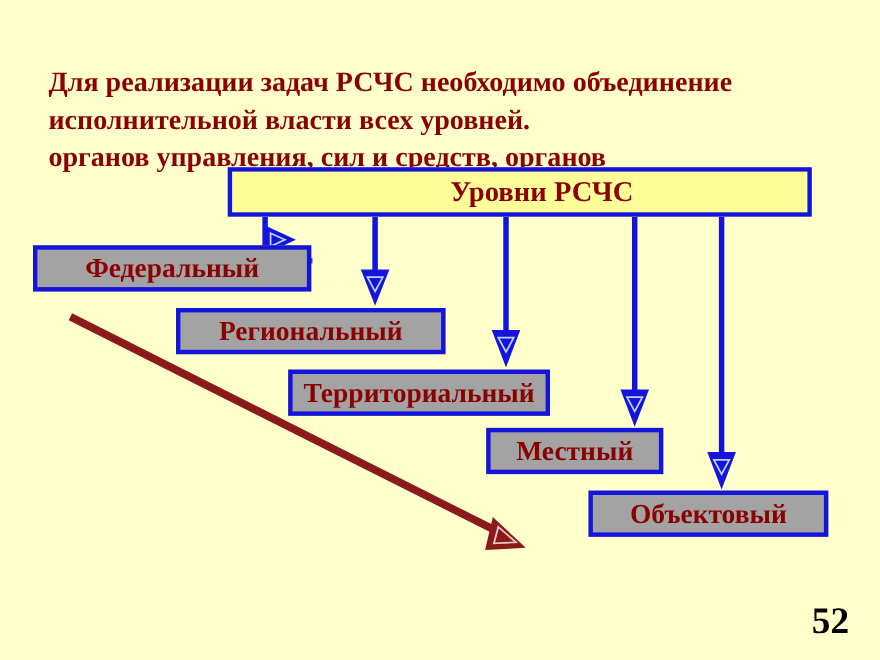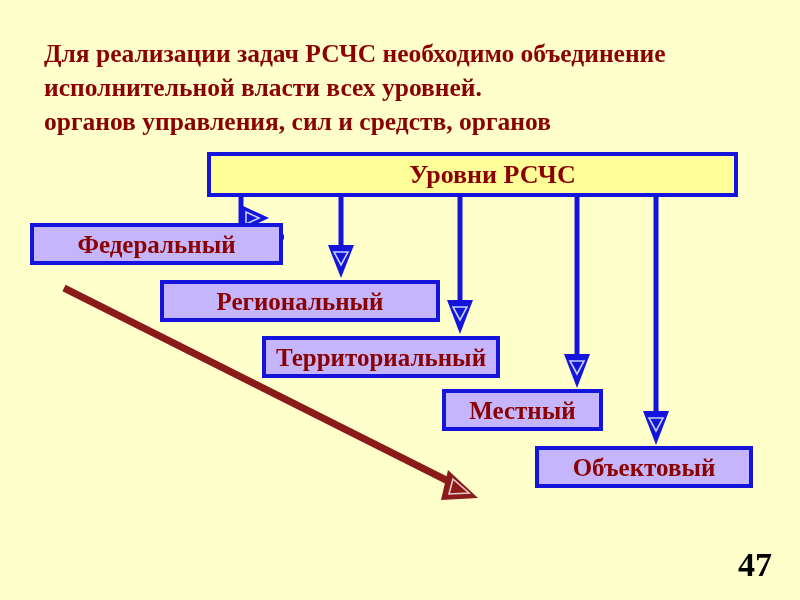--- a/index.html
+++ b/index.html
@@ -17,21 +17,21 @@
     position: relative;
     width: 800px;
     height: 600px;
     background: #FFFFCC;
   }
 
   
   #heading {
     position: absolute;
     left: 44px;
-    top: 37px;
+    top: 58px;
     width: 716px;
     color: #8B0000;
     font-weight: bold;
     font-size: 25.5px;
     line-height: 1.33;
     letter-spacing: 0px;
     text-align: left;
   }
   #heading .ln { display: block; white-space: nowrap; }
   #heading .ln.first { text-indent: 0px; }
@@ -41,21 +41,21 @@
     position: absolute;
     left: 0; top: 0;
     width: 800px; height: 600px;
   }
 
   
   .lvlbox {
     position: absolute;
     box-sizing: border-box;
     border: 4px solid #1414DC;
-    background: #c4b5fd;
+    background: #a3a3a3;
     color: #8B0000;
     font-weight: bold;
     display: flex;
     align-items: center;
     justify-content: center;
     line-height: 1;
     z-index: 3;
   }
   .lvlbox .txt { display: block; white-space: nowrap; }
 
@@ -69,21 +69,21 @@
   }
   #box-title .txt { transform: translateX(20px); }
 
   #box-federal {
     left: 30px; top: 223px;
     width: 253px; height: 42px;
     font-size: 25px;
   }
   #box-regional {
     left: 160px; top: 280px;
-    width: 280px; height: 42px;
+    width: 245px; height: 42px;
     font-size: 25px;
   }
   #box-territorial {
     left: 262px; top: 336px;
     width: 238px; height: 42px;
     font-size: 25px;
   }
   #box-local {
     left: 442px; top: 389px;
     width: 161px; height: 42px;
@@ -175,15 +175,15 @@
   </div>
 
   <div class="lvlbox" id="box-object">
     <span class="txt">Объектовый</span>
   </div>
 
   <div class="lvlbox" id="box-local">
     <span class="txt">Местный</span>
   </div>
 
-  <div id="pagenum">47</div>
+  <div id="pagenum">52</div>
 
 </div>
 
 </body></html>

